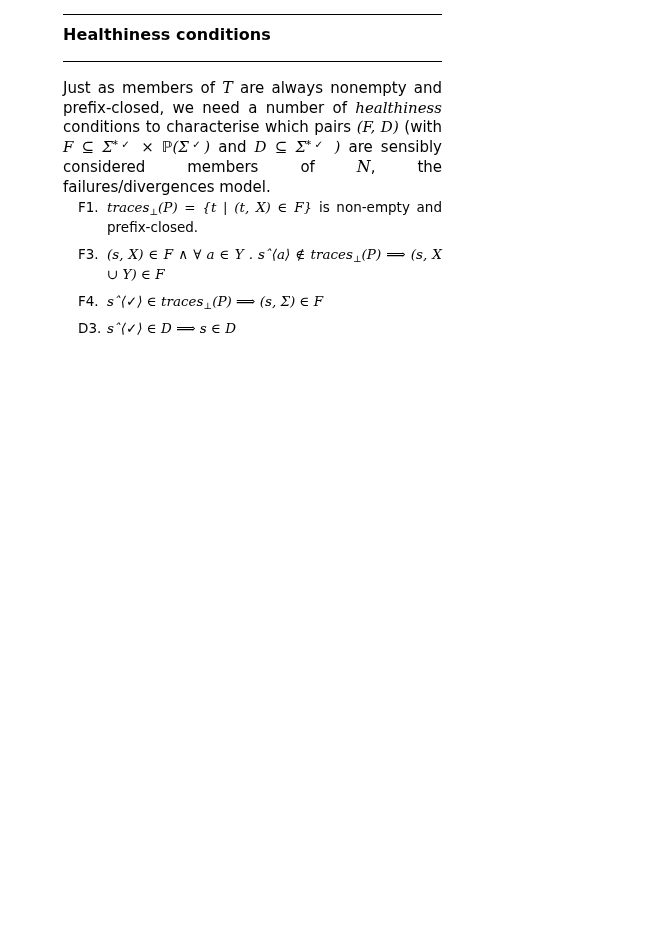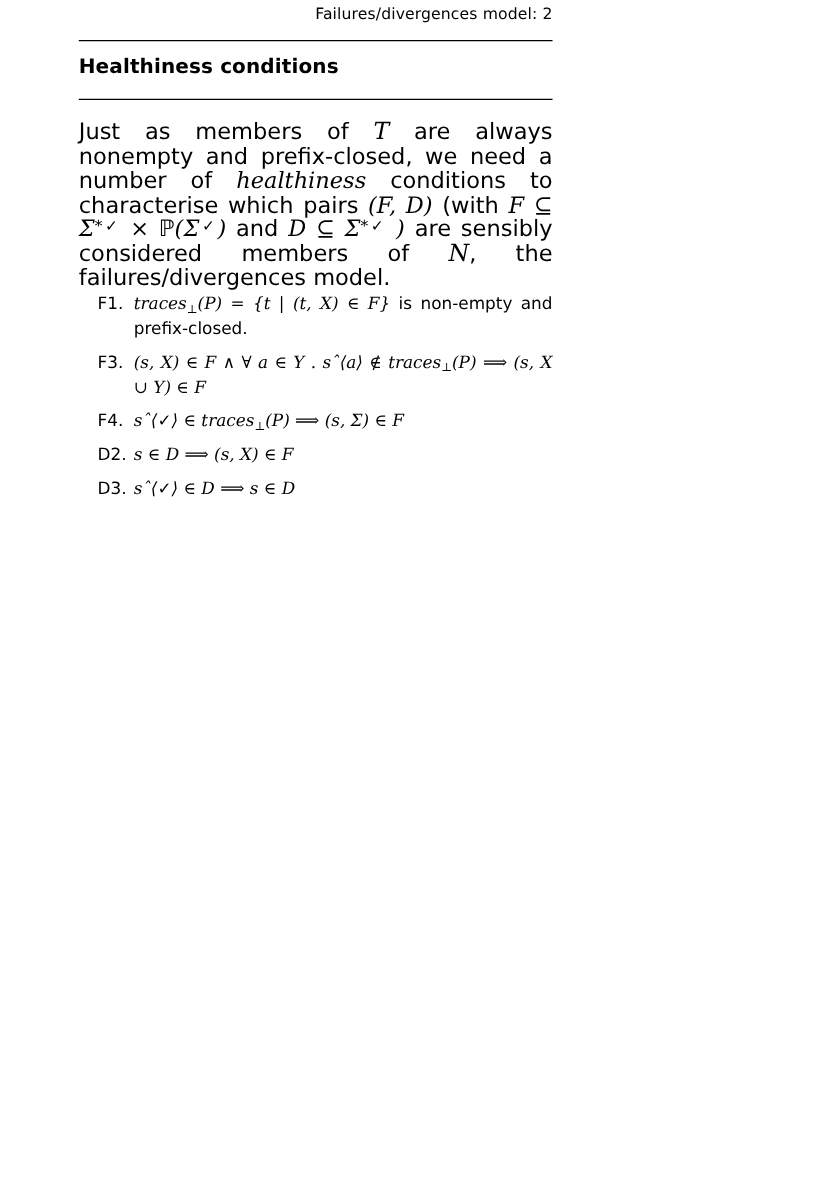--- a/index.html
+++ b/index.html
@@ -35,21 +35,21 @@
   .title {
     text-align: left;
     font-weight: bold;
     font-size: 16px;
     line-height: 20px;
     margin: 10px 0 0 0;
     letter-spacing: 0.1px;
   }
   .para {
     text-align: justify;
-    font-size: 18px;
+    font-size: 15px;
     line-height: 19.5px;
     margin: 16px 0 0 0;
   }
   .para-lead { margin-top: 7px; }
   .axioms {
     padding-left: 15px;
   }
   .axiom {
     display: flex;
     align-items: baseline;
@@ -79,21 +79,20 @@
     font-size: 68%;
     line-height: 0;
   }
   sup.msup { vertical-align: 4px; }
   sub.msub { vertical-align: -3px; }
 </style>
 </head>
 <body>
 
 <div class="page">
-  <div class="header">Failures/divergences model: 2</div>
 
   <hr class="rule rule-top">
 
   <div class="title">Healthiness conditions</div>
 
   <hr class="rule rule-under-title">
 
   <p class="para"><span class="txt">Just as members of </span><span class="math script">T</span><span class="txt"> are always nonempty and prefix-closed, we need a number of </span><span class="em">healthiness</span><span class="txt"> conditions to characterise which pairs </span><span class="math">(F, D)</span><span class="txt"> (with </span><span class="math">F ⊆ Σ</span><sup class="msup">*✓</sup><span class="math"> × ℙ(Σ</span><sup class="msup">✓</sup><span class="math">)</span><span class="txt"> and </span><span class="math">D ⊆ Σ</span><sup class="msup">*✓</sup><span class="math"> )</span><span class="txt"> are sensibly considered members of </span><span class="math script">N</span><span class="txt">, the failures/divergences model.</span></p>
 
 
@@ -104,21 +103,17 @@
       </div>
       <div class="axiom">
         <span class="axiom-label">F3.</span>
         <span class="axiom-body"><span class="math">(s, X) ∈ F ∧ ∀ a ∈ Y . sˆ⟨a⟩ ∉ traces</span><sub class="msub">⊥</sub><span class="math">(P) ⟹ (s, X ∪ Y) ∈ F</span></span>
       </div>
       <div class="axiom">
         <span class="axiom-label">F4.</span>
         <span class="axiom-body"><span class="math">sˆ⟨✓⟩ ∈ traces</span><sub class="msub">⊥</sub><span class="math">(P) ⟹ (s, Σ) ∈ F</span></span>
       </div>
       <div class="axiom">
-        <span class="axiom-label">D2.</span>
-        <span class="axiom-body"><span class="math">s ∈ D ⟹ (s, X) ∈ F</span></span>
-      </div>
-      <div class="axiom">
         <span class="axiom-label">D3.</span>
         <span class="axiom-body"><span class="math">sˆ⟨✓⟩ ∈ D ⟹ s ∈ D</span></span>
       </div>
     </div>
 </div>
 
 </body></html>

